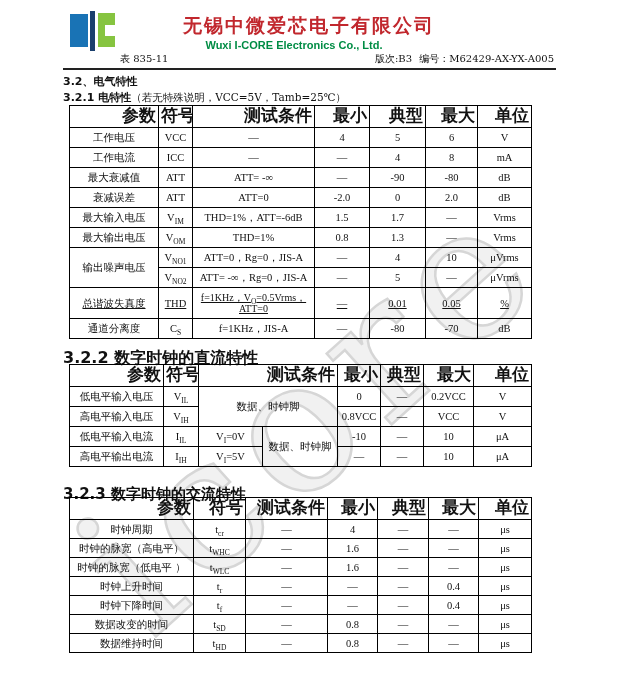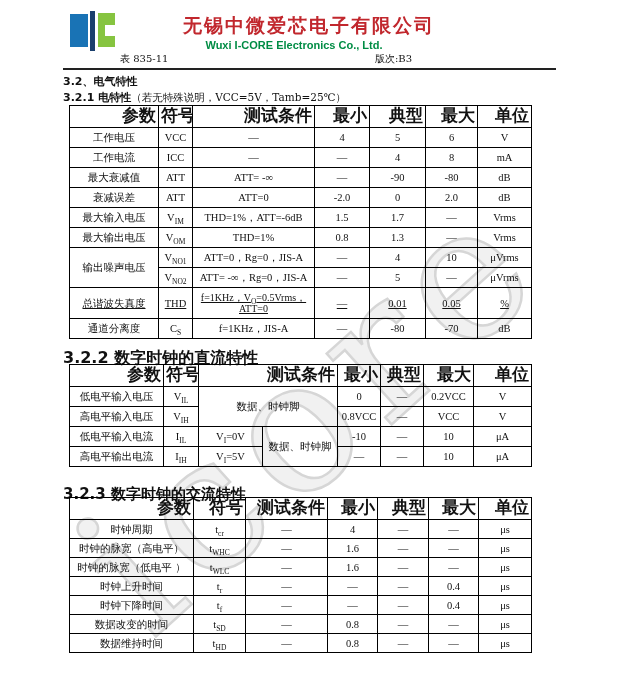--- a/index.html
+++ b/index.html
@@ -81,20 +81,21 @@
       <div class="blk-navy"></div>
       <div class="blk-green">
         <div class="blk-notch"></div>
       </div>
     </div>
     <div class="company-cn">无锡中微爱芯电子有限公司</div>
     <div class="company-en">Wuxi I-CORE Electronics Co., Ltd.</div>
     <div class="meta-row">
       <span class="meta-form">表 835-11</span>
       <span class="meta-rev">版次:B3</span>
+      <span class="meta-doc">编号：M62429-AX-YX-A005</span>
     </div>
     <div class="rule"></div>
 
     <div class="h-s32">3.2、电气特性</div>
     <div class="h-s321"><span class="b">3.2.1 电特性</span><span>（若无特殊说明，VCC=5V，Tamb=25℃）</span></div>
 
     <table class="t1">
       <colgroup>
           <col style="width:89px">
           <col style="width:34px">

